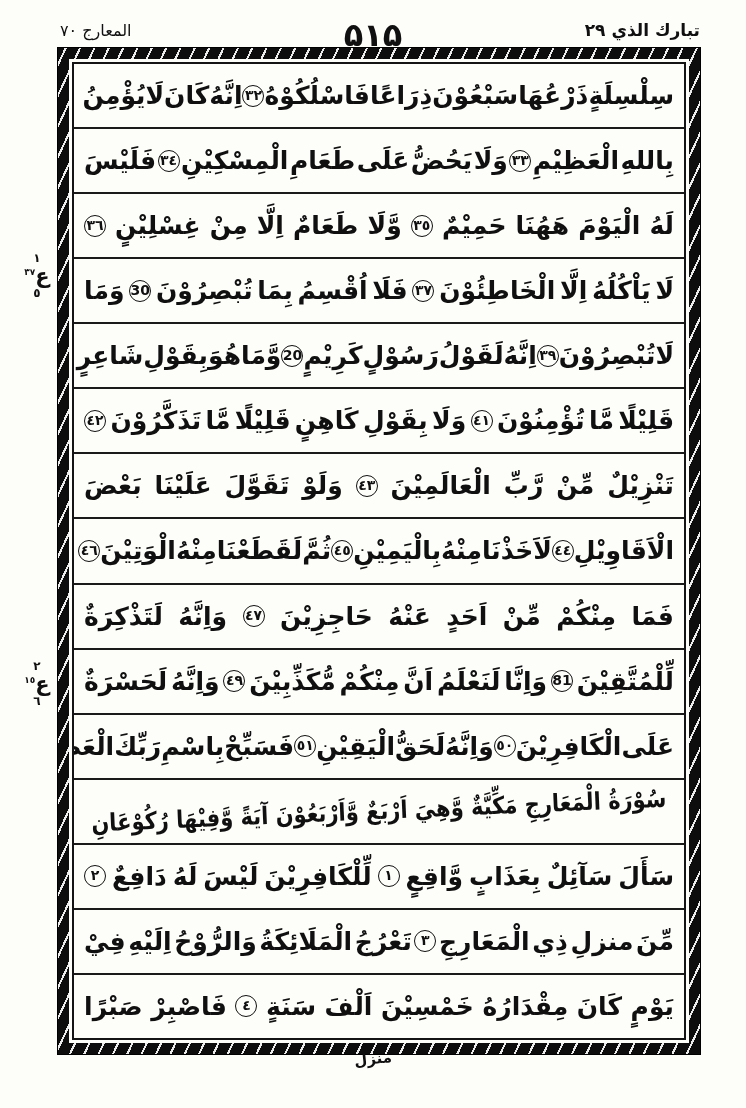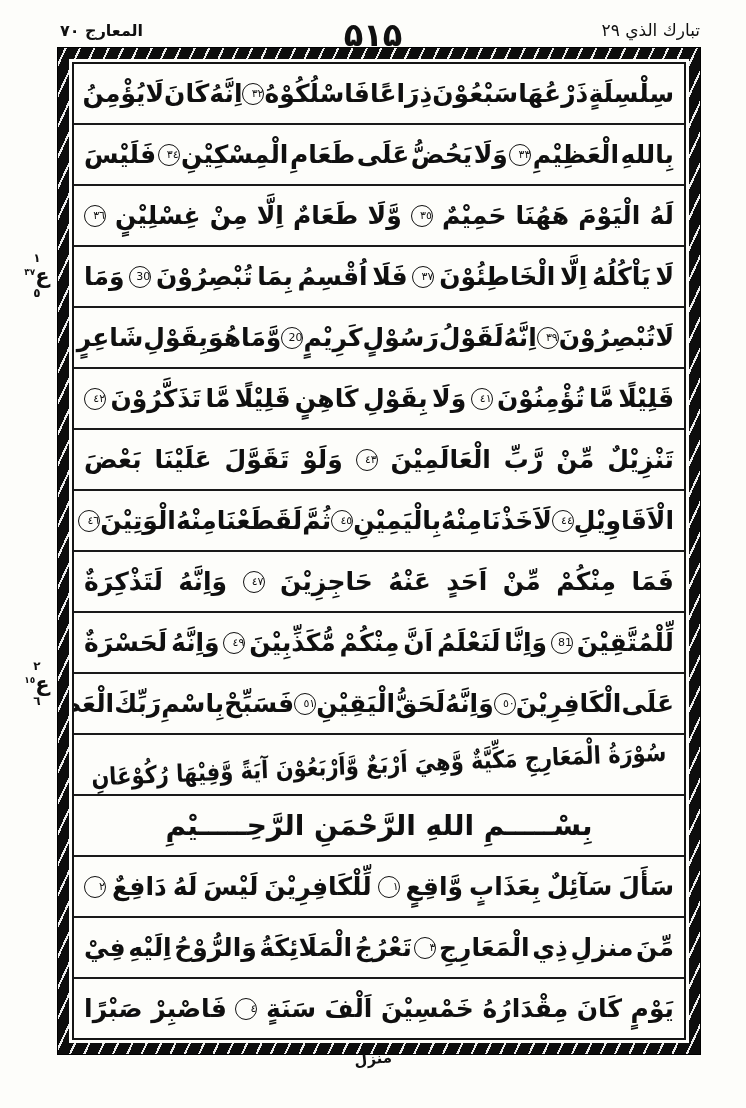--- a/index.html
+++ b/index.html
@@ -10,24 +10,24 @@
     font-family:"DejaVu Sans", sans-serif;
     color:#101010;
     overflow:hidden;
   }
 
   
   .running-head {
     position:absolute; top:16px; left:46px; right:46px; height:30px;
     direction:rtl;
   }
-  .head-right { position:absolute; right:0; top:4px; font-size:17px; font-weight:normal;text-align:center; }
+  .head-right { position:absolute; right:0; top:4px; font-size:17px; font-weight:bold;text-align:center; }
   .head-center { position:absolute; left:50%; transform:translateX(-50%); top:0;
                  font-size:32px; font-weight:bold; letter-spacing:1px; }
-  .head-left { position:absolute; left:14px; top:5px; font-size:16px; font-weight:bold; }
+  .head-left { position:absolute; left:14px; top:5px; font-size:16px; font-weight:normal; }
 
   
   .frame-outer {
     position:absolute; top:47px; left:57px; width:644px; height:1008px;
     background-color:#0d0d0d;
     background-image:
       repeating-linear-gradient(115deg,
         rgba(255,255,255,0) 0 6px,
         rgba(255,255,255,.92) 6px 8px,
         rgba(255,255,255,0) 8px 13px);
@@ -52,22 +52,22 @@
   }
   .row:last-child { border-bottom:none; }
   .row.ayat { justify-content:space-between; }
   .row.ayat .word {
     font-size:25px; font-weight:bold; white-space:nowrap; line-height:1;
   }
   .ayah-num {
     flex:0 0 auto;
     width:22px; height:22px;
     border:1.6px solid #111; border-radius:50%;
-    font-size:11px; font-weight:normal; line-height:19px;
-    background:#fdfdfa;
+    font-size:14px; font-weight:bold; line-height:19px;
+    text-align:center; background:#fdfdfa;
   }
   .row.surah-title { justify-content:center; }
   .row.surah-title .title-text {
     font-size:21px; font-weight:bold; white-space:nowrap;
     transform:rotate(-2.5deg) scaleY(1.15);
   }
   .row.bismillah { justify-content:center; }
   .row.bismillah .bismillah-text {
     font-size:28px; font-weight:bold; white-space:nowrap;
   }
@@ -236,23 +236,20 @@
           <span class="word">الْيَقِيْنِ</span>
           <span class="ayah-num">٥١</span>
           <span class="word">فَسَبِّحْ</span>
           <span class="word">بِاسْمِ</span>
           <span class="word">رَبِّكَ</span>
           <span class="word">الْعَظِيْمِ</span>
         </div>
         <div class="row surah-title" dir="rtl">
           <span class="title-text">سُوْرَةُ الْمَعَارِجِ مَكِّيَّةٌ وَّهِيَ اَرْبَعٌ وَّاَرْبَعُوْنَ آيَةً وَّفِيْهَا رُكُوْعَانِ</span>
         </div>
-        <div class="row bismillah" dir="rtl">
-          <span class="bismillah-text">بِسْـــــمِ اللهِ الرَّحْمَنِ الرَّحِـــــيْمِ</span>
-        </div>
         <div class="row ayat" dir="rtl">
           <span class="word">سَأَلَ</span>
           <span class="word">سَآئِلٌ</span>
           <span class="word">بِعَذَابٍ</span>
           <span class="word">وَّاقِعٍ</span>
           <span class="ayah-num">١</span>
           <span class="word">لِّلْكَافِرِيْنَ</span>
           <span class="word">لَيْسَ</span>
           <span class="word">لَهُ</span>
           <span class="word">دَافِعٌ</span>

